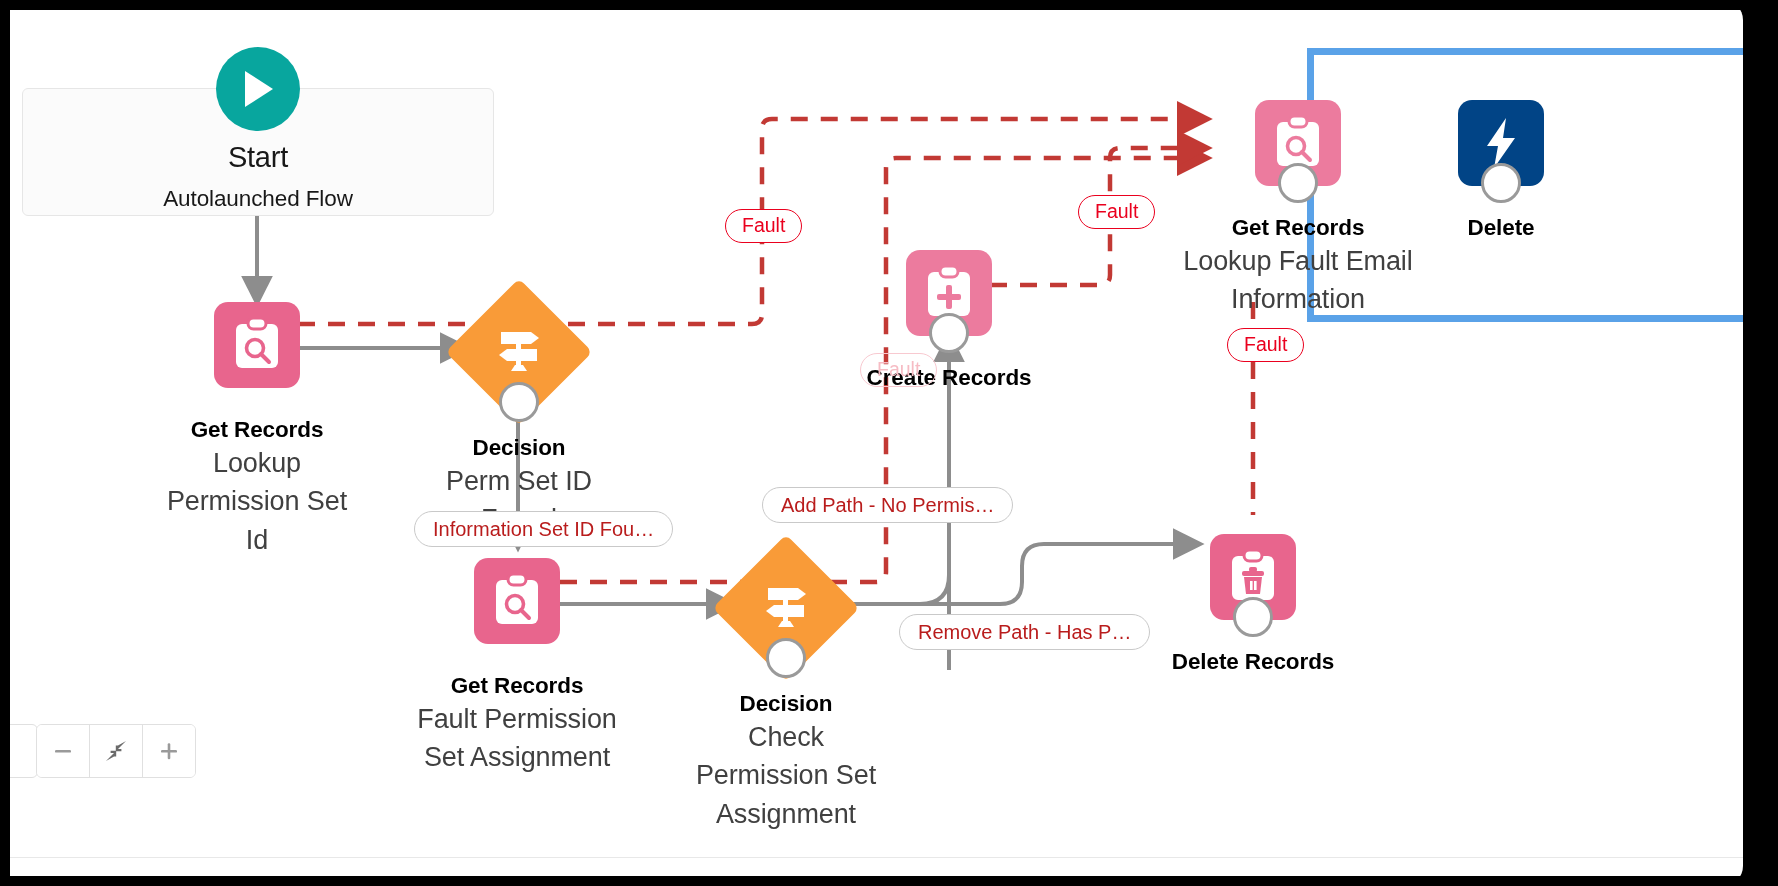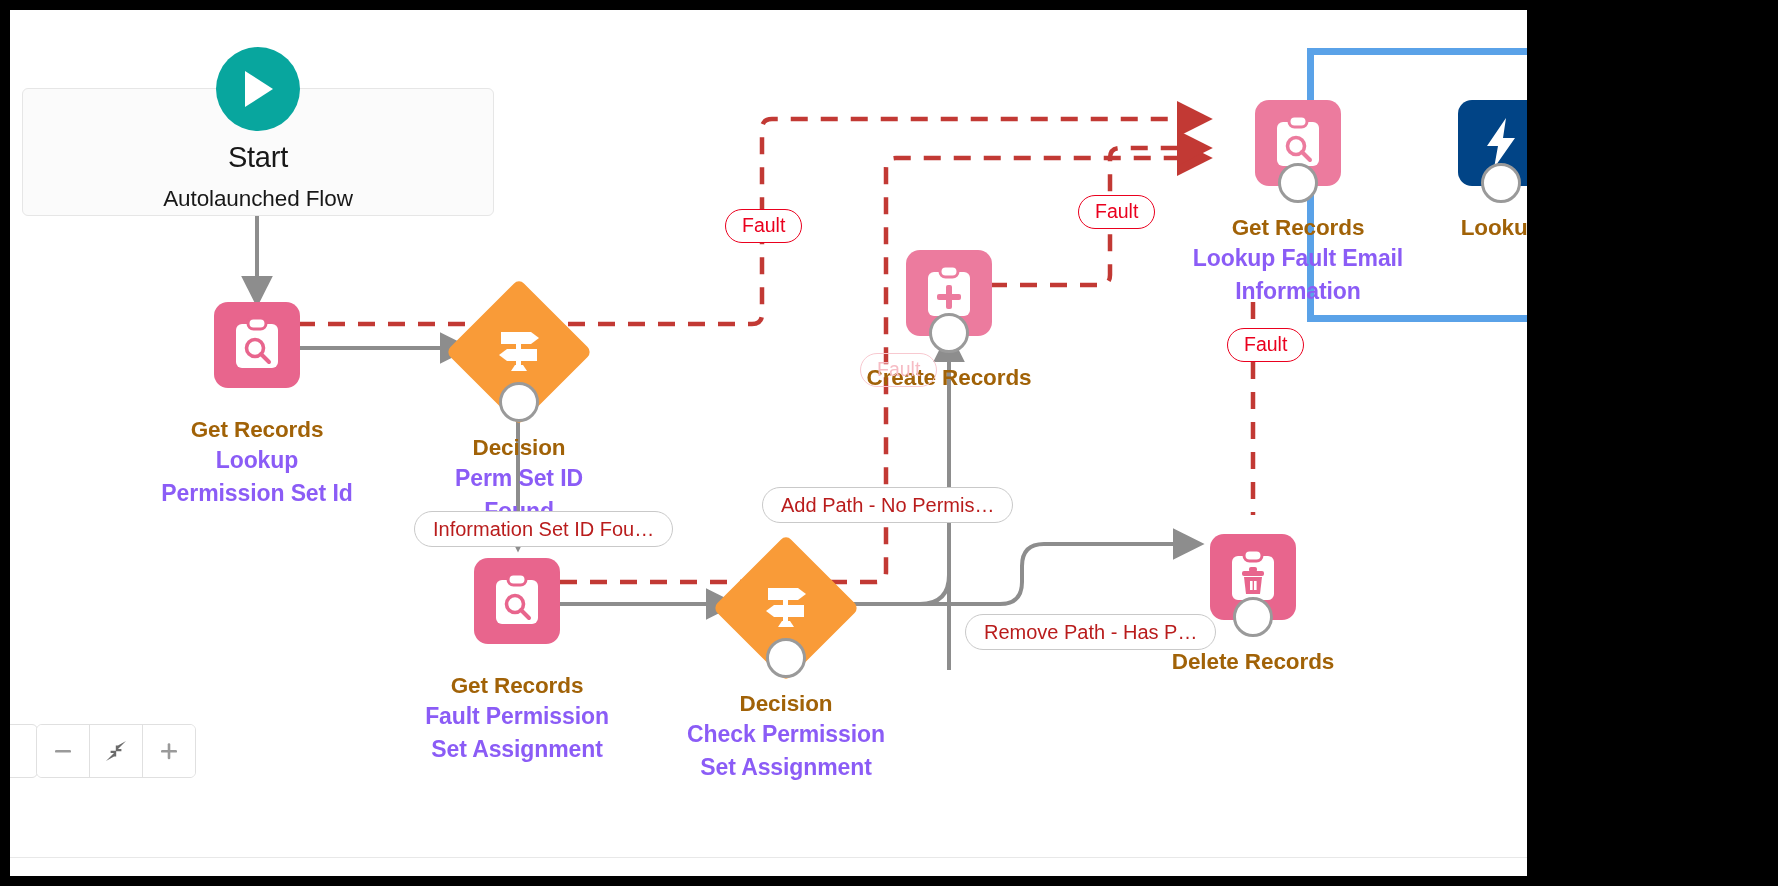--- a/index.html
+++ b/index.html
@@ -1,28 +1,28 @@
 <!DOCTYPE html>
 <html><head>
 <meta charset="utf-8">
 <style>
   html,body{margin:0;padding:0;background:#000;}
   body{font-family:"Liberation Sans","DejaVu Sans",sans-serif;}
-  #shot{position:relative;width:1527px;height:886px;background:#000;overflow:hidden;}
+  #shot{position:relative;width:1743px;height:886px;background:#000;overflow:hidden;border-radius:20px;}
   #canvas{position:absolute;left:10px;top:10px;width:1758px;height:866px;background:#fff;overflow:hidden;}
 
   
   .node{position:absolute;width:200px;text-align:center;}
   .nicon{position:relative;width:86px;height:86px;margin:0 auto;border-radius:14px;
          display:flex;align-items:center;justify-content:center;}
   .nicon svg{display:block;}
   .conn{position:absolute;left:50%;bottom:-17px;transform:translateX(-50%);
         width:34px;height:34px;border-radius:50%;border:3px solid #9a9a9a;background:#fff;z-index:4;}
-  .ntitle{margin-top:28px;font-size:22.5px;font-weight:bold;color:#a16207;line-height:1.24;letter-spacing:-.1px;}
-  .nsub{font-size:23px;color:#8b5cf6;line-height:1.42;letter-spacing:-.1px;font-weight:bold;}
+  .ntitle{margin-top:28px;font-size:22.5px;font-weight:bold;color:#000000;line-height:1.24;letter-spacing:-.1px;}
+  .nsub{font-size:27px;color:#404040;line-height:1.42;letter-spacing:-.1px;}
 
   
   .startcard{position:absolute;border:1px solid #e6e6e6;border-radius:6px;background:#fbfbfb;}
   .startcirc{position:absolute;left:50%;top:-42px;transform:translateX(-50%);
              width:84px;height:84px;border-radius:50%;background:#08a69e;
              display:flex;align-items:center;justify-content:center;z-index:3;}
   .starttitle{font-size:29px;color:#181818;text-align:center;letter-spacing:-.2px;}
   .startsub{font-size:22.5px;color:#181818;text-align:center;margin-top:12px;letter-spacing:-.1px;}
 
   
@@ -212,28 +212,28 @@
       <div class="nsub">Lookup Fault Email Information</div>
     </div>
 
     <div class="node" style="left:1346px;top:90px;width:290px;z-index:7;">
       <div class="nicon" style="background:#014486;">
         <svg width="44" height="54" viewBox="0 0 44 54" aria-hidden="true">
           <path d="M27 2 L8 30 H19 L15 52 L36 22 H24 Z" fill="#ffffff"></path>
         </svg>
         <div class="conn"></div>
       </div>
-      <div class="ntitle">Lookup</div>
+      <div class="ntitle">Delete</div>
     </div>
 
     <div class="pill" style="left:404px;top:501px;">Information Set ID Fou…</div>
 
     <div class="pill" style="left:752px;top:477px;">Add Path - No Permis…</div>
 
-    <div class="pill" style="left:955px;top:604px;">Remove Path - Has P…</div>
+    <div class="pill" style="left:889px;top:604px;">Remove Path - Has P…</div>
 
     <div class="faultbadge" style="left:715px;top:199px;">Fault</div>
 
     <div class="faultbadge" style="left:1068px;top:185px;">Fault</div>
 
     <div class="faultbadge" style="left:1217px;top:318px;">Fault</div>
 
     <div class="faultghost" style="left:850px;top:343px;">Fault</div>
 
     <div class="zstub" style="left:-14px;top:714px;"></div>

